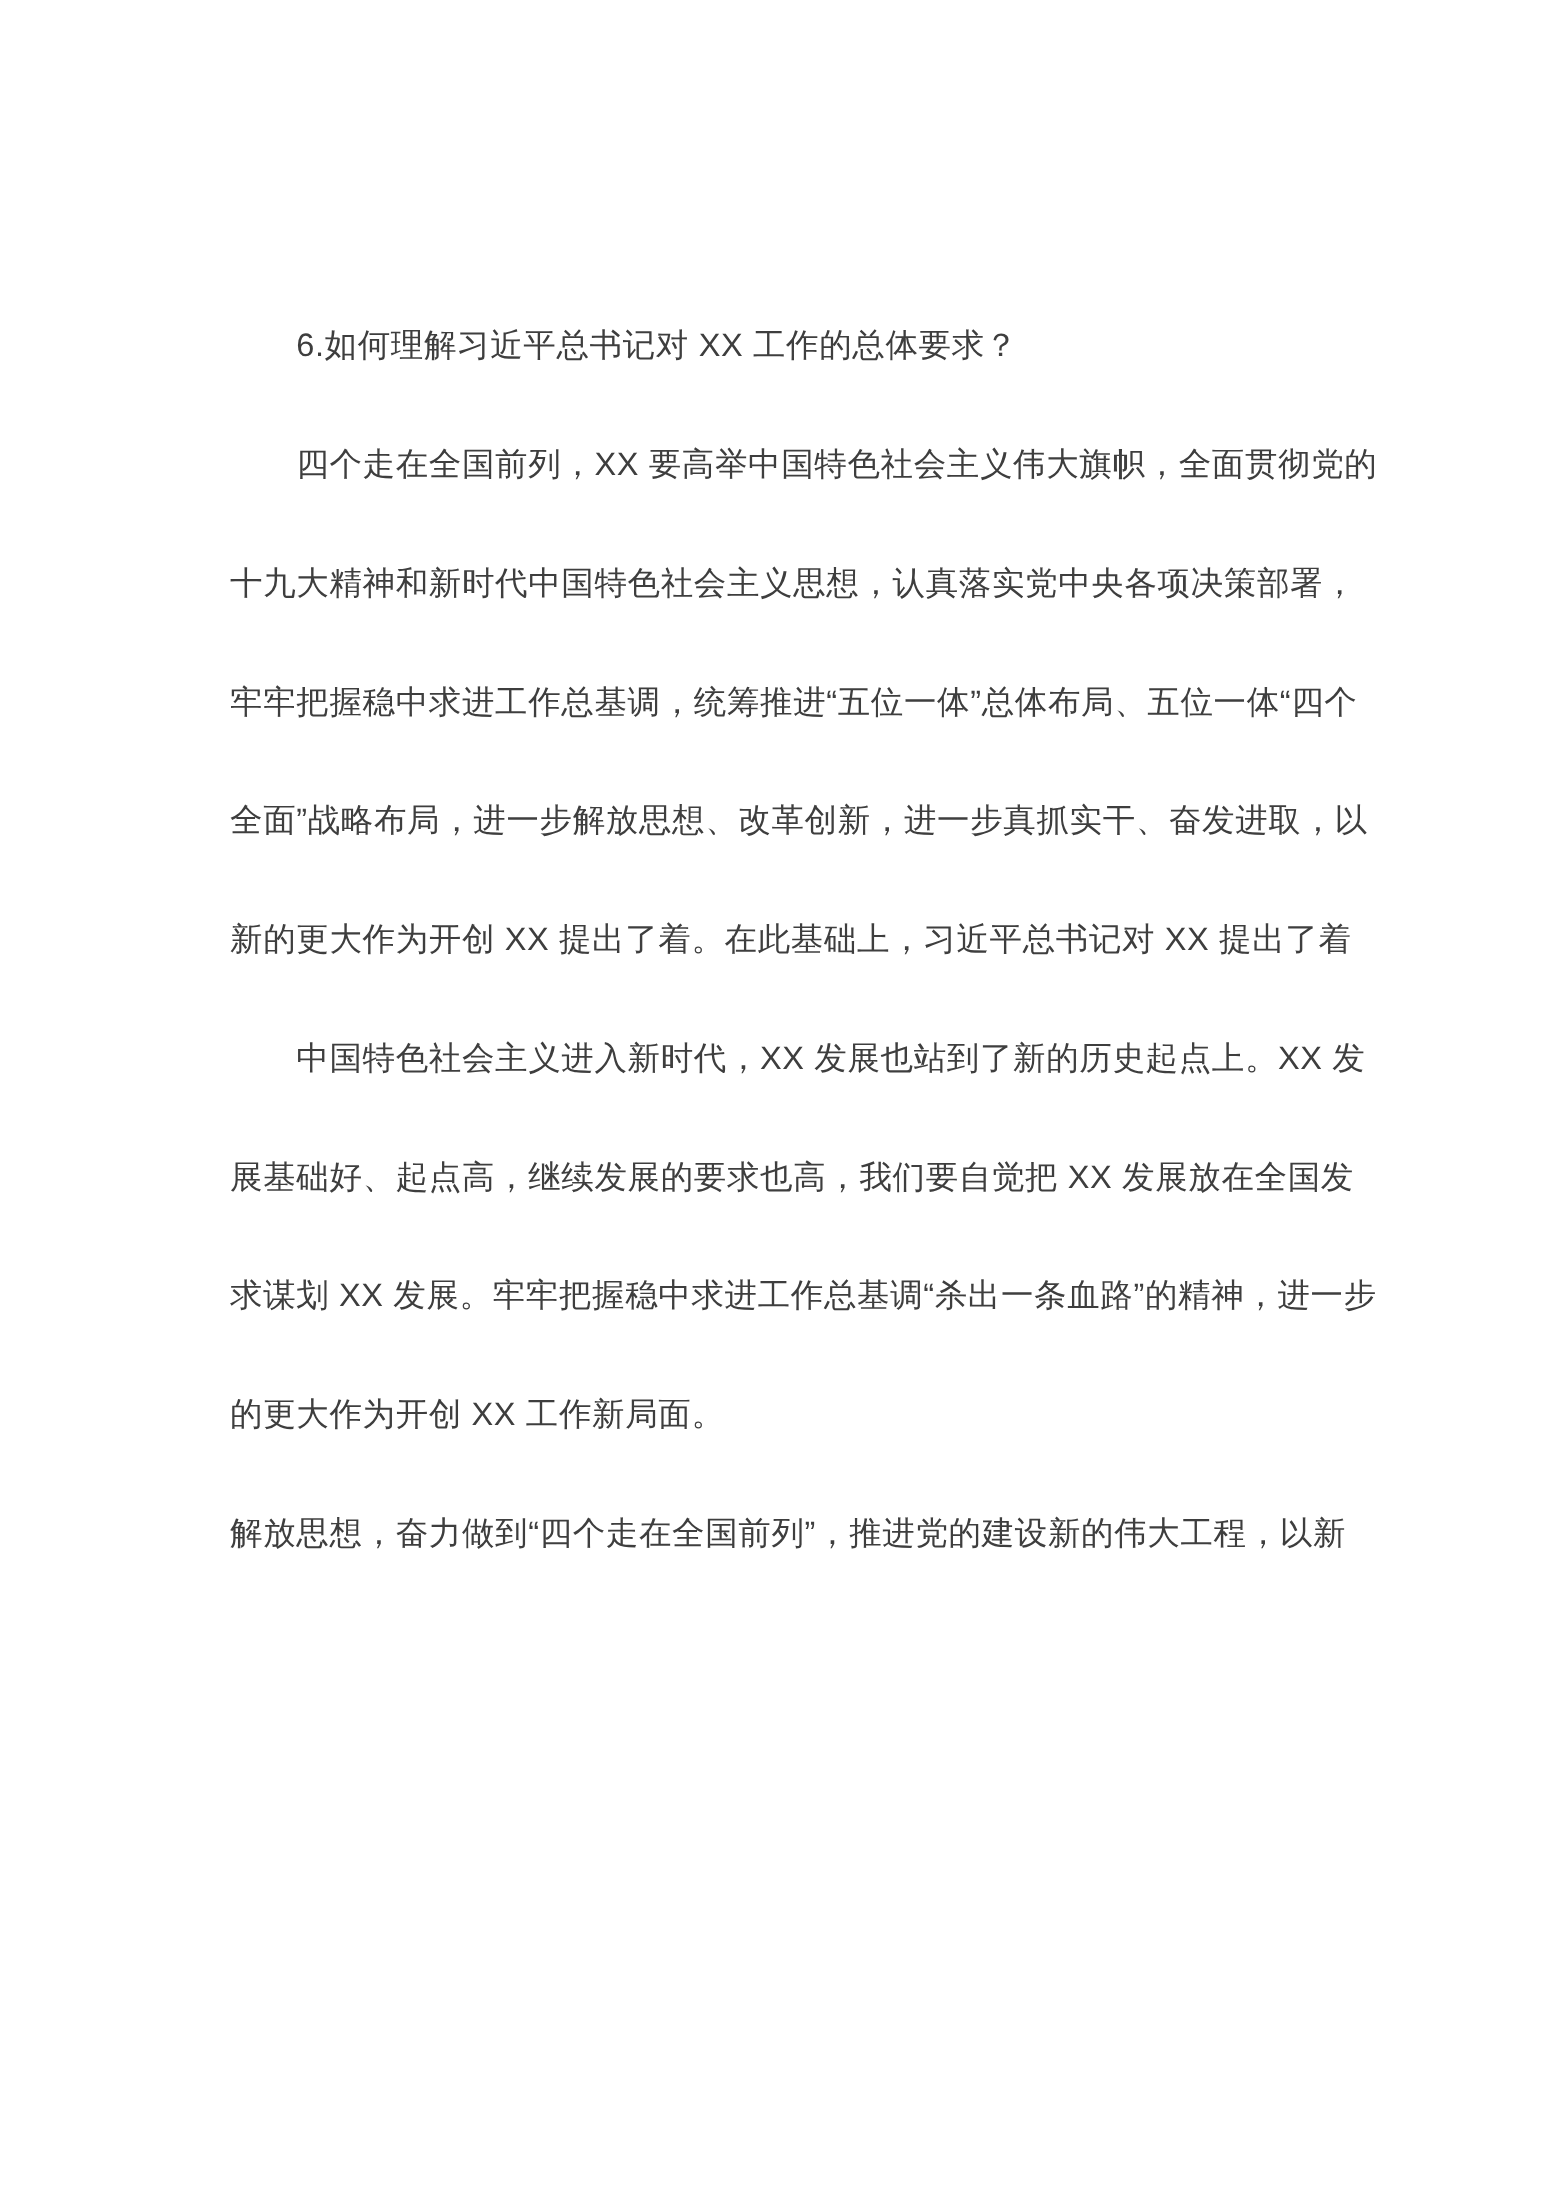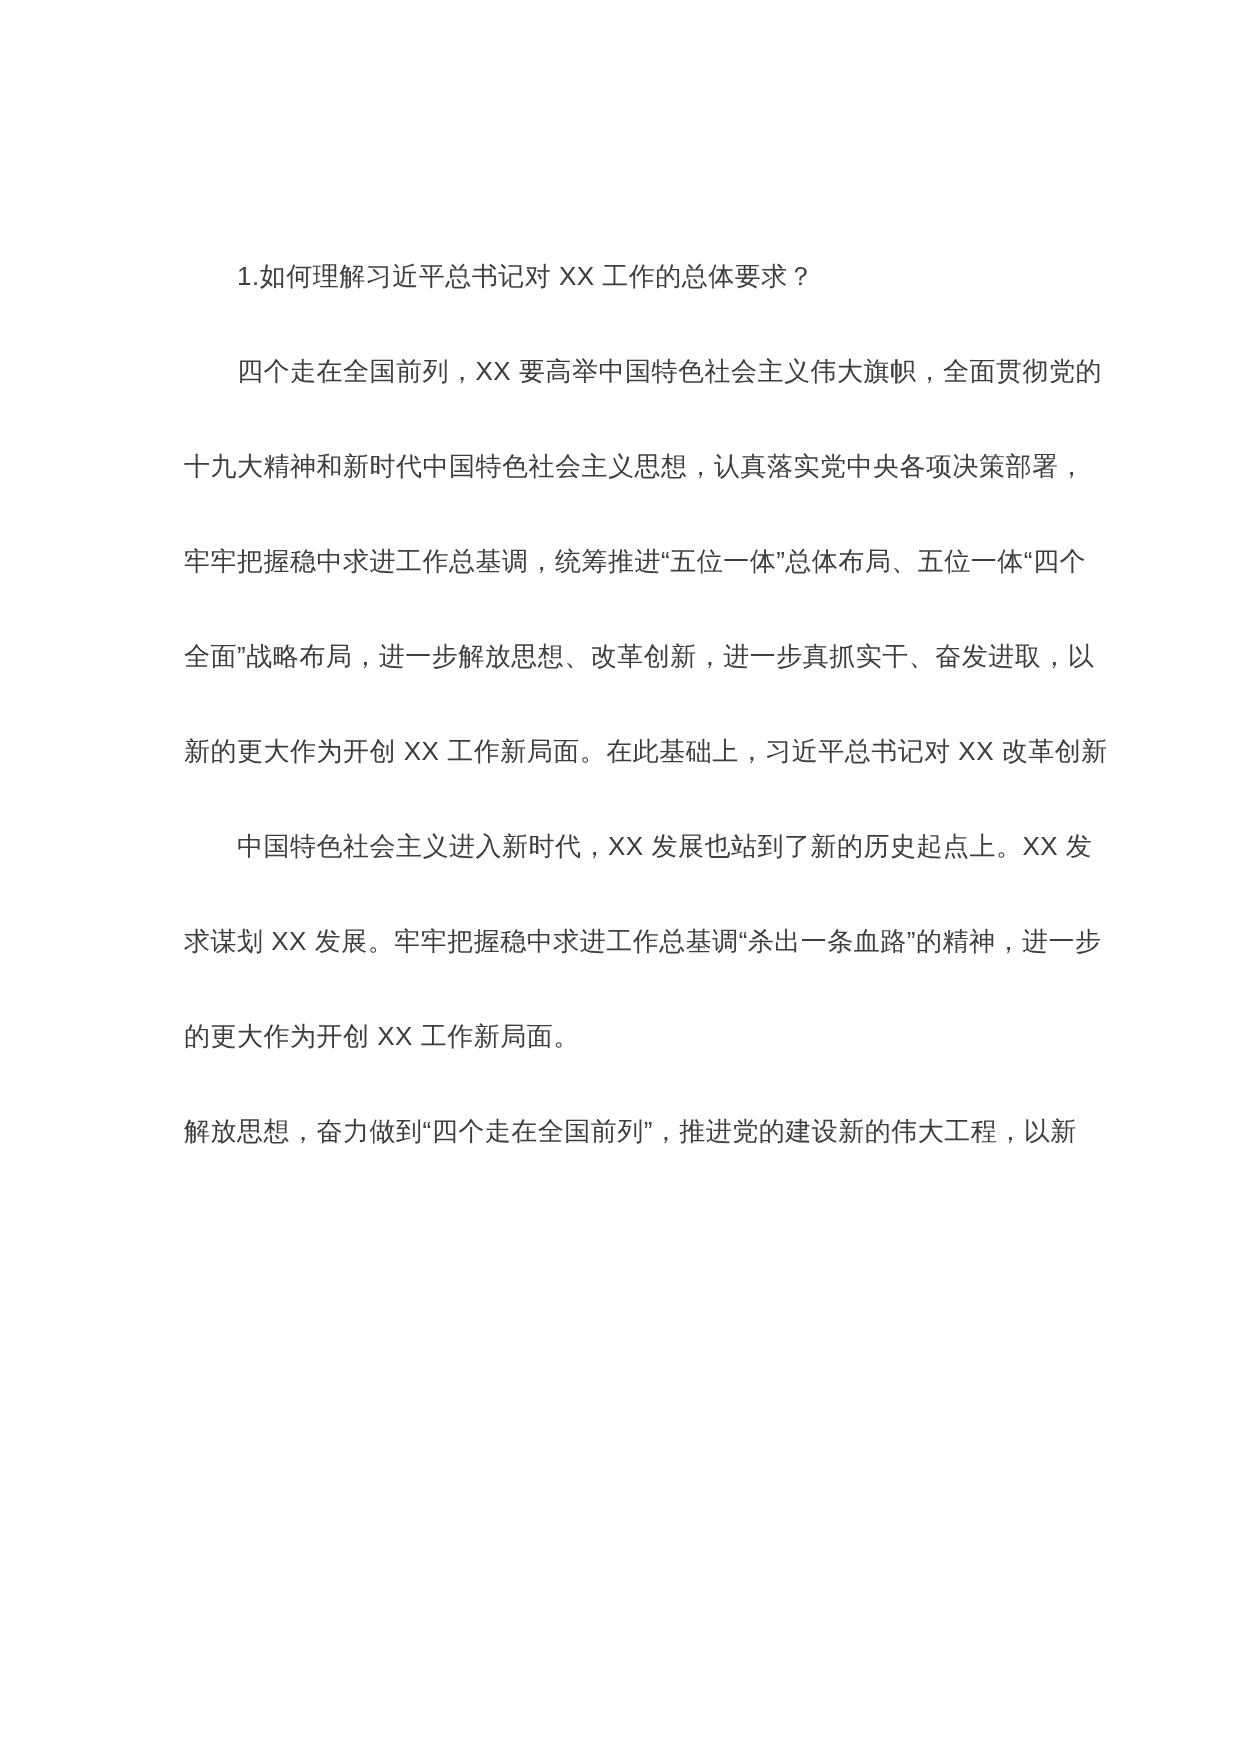--- a/index.html
+++ b/index.html
@@ -41,31 +41,32 @@
   .paragraph {
     margin: 0;
   }
 </style>
 </head>
 <body>
 
 <div class="page">
   <div class="doc-body">
 
-    <div class="tline heading indent">1.如何理解习近平总书记对 XX 工作的总体要求？</div>
+    <div class="tline heading indent">6.如何理解习近平总书记对 XX 工作的总体要求？</div>
 
     <div class="paragraph">
       <div class="tline indent">四个走在全国前列，XX 要高举中国特色社会主义伟大旗帜，全面贯彻党的</div>
       <div class="tline">十九大精神和新时代中国特色社会主义思想，认真落实党中央各项决策部署，</div>
       <div class="tline">牢牢把握稳中求进工作总基调，统筹推进“五位一体”总体布局、五位一体“四个</div>
       <div class="tline">全面”战略布局，进一步解放思想、改革创新，进一步真抓实干、奋发进取，以</div>
-      <div class="tline">新的更大作为开创 XX 工作新局面。在此基础上，习近平总书记对 XX 改革创新</div>
+      <div class="tline">新的更大作为开创 XX 提出了着。在此基础上，习近平总书记对 XX 提出了着</div>
     </div>
 
     <div class="paragraph">
       <div class="tline indent">中国特色社会主义进入新时代，XX 发展也站到了新的历史起点上。XX 发</div>
+      <div class="tline">展基础好、起点高，继续发展的要求也高，我们要自觉把 XX 发展放在全国发</div>
       <div class="tline">求谋划 XX 发展。牢牢把握稳中求进工作总基调“杀出一条血路”的精神，进一步</div>
       <div class="tline para-end">的更大作为开创 XX 工作新局面。</div>
       <div class="tline">解放思想，奋力做到“四个走在全国前列”，推进党的建设新的伟大工程，以新</div>
     </div>
 
   </div>
 </div>
 
 </body></html>

